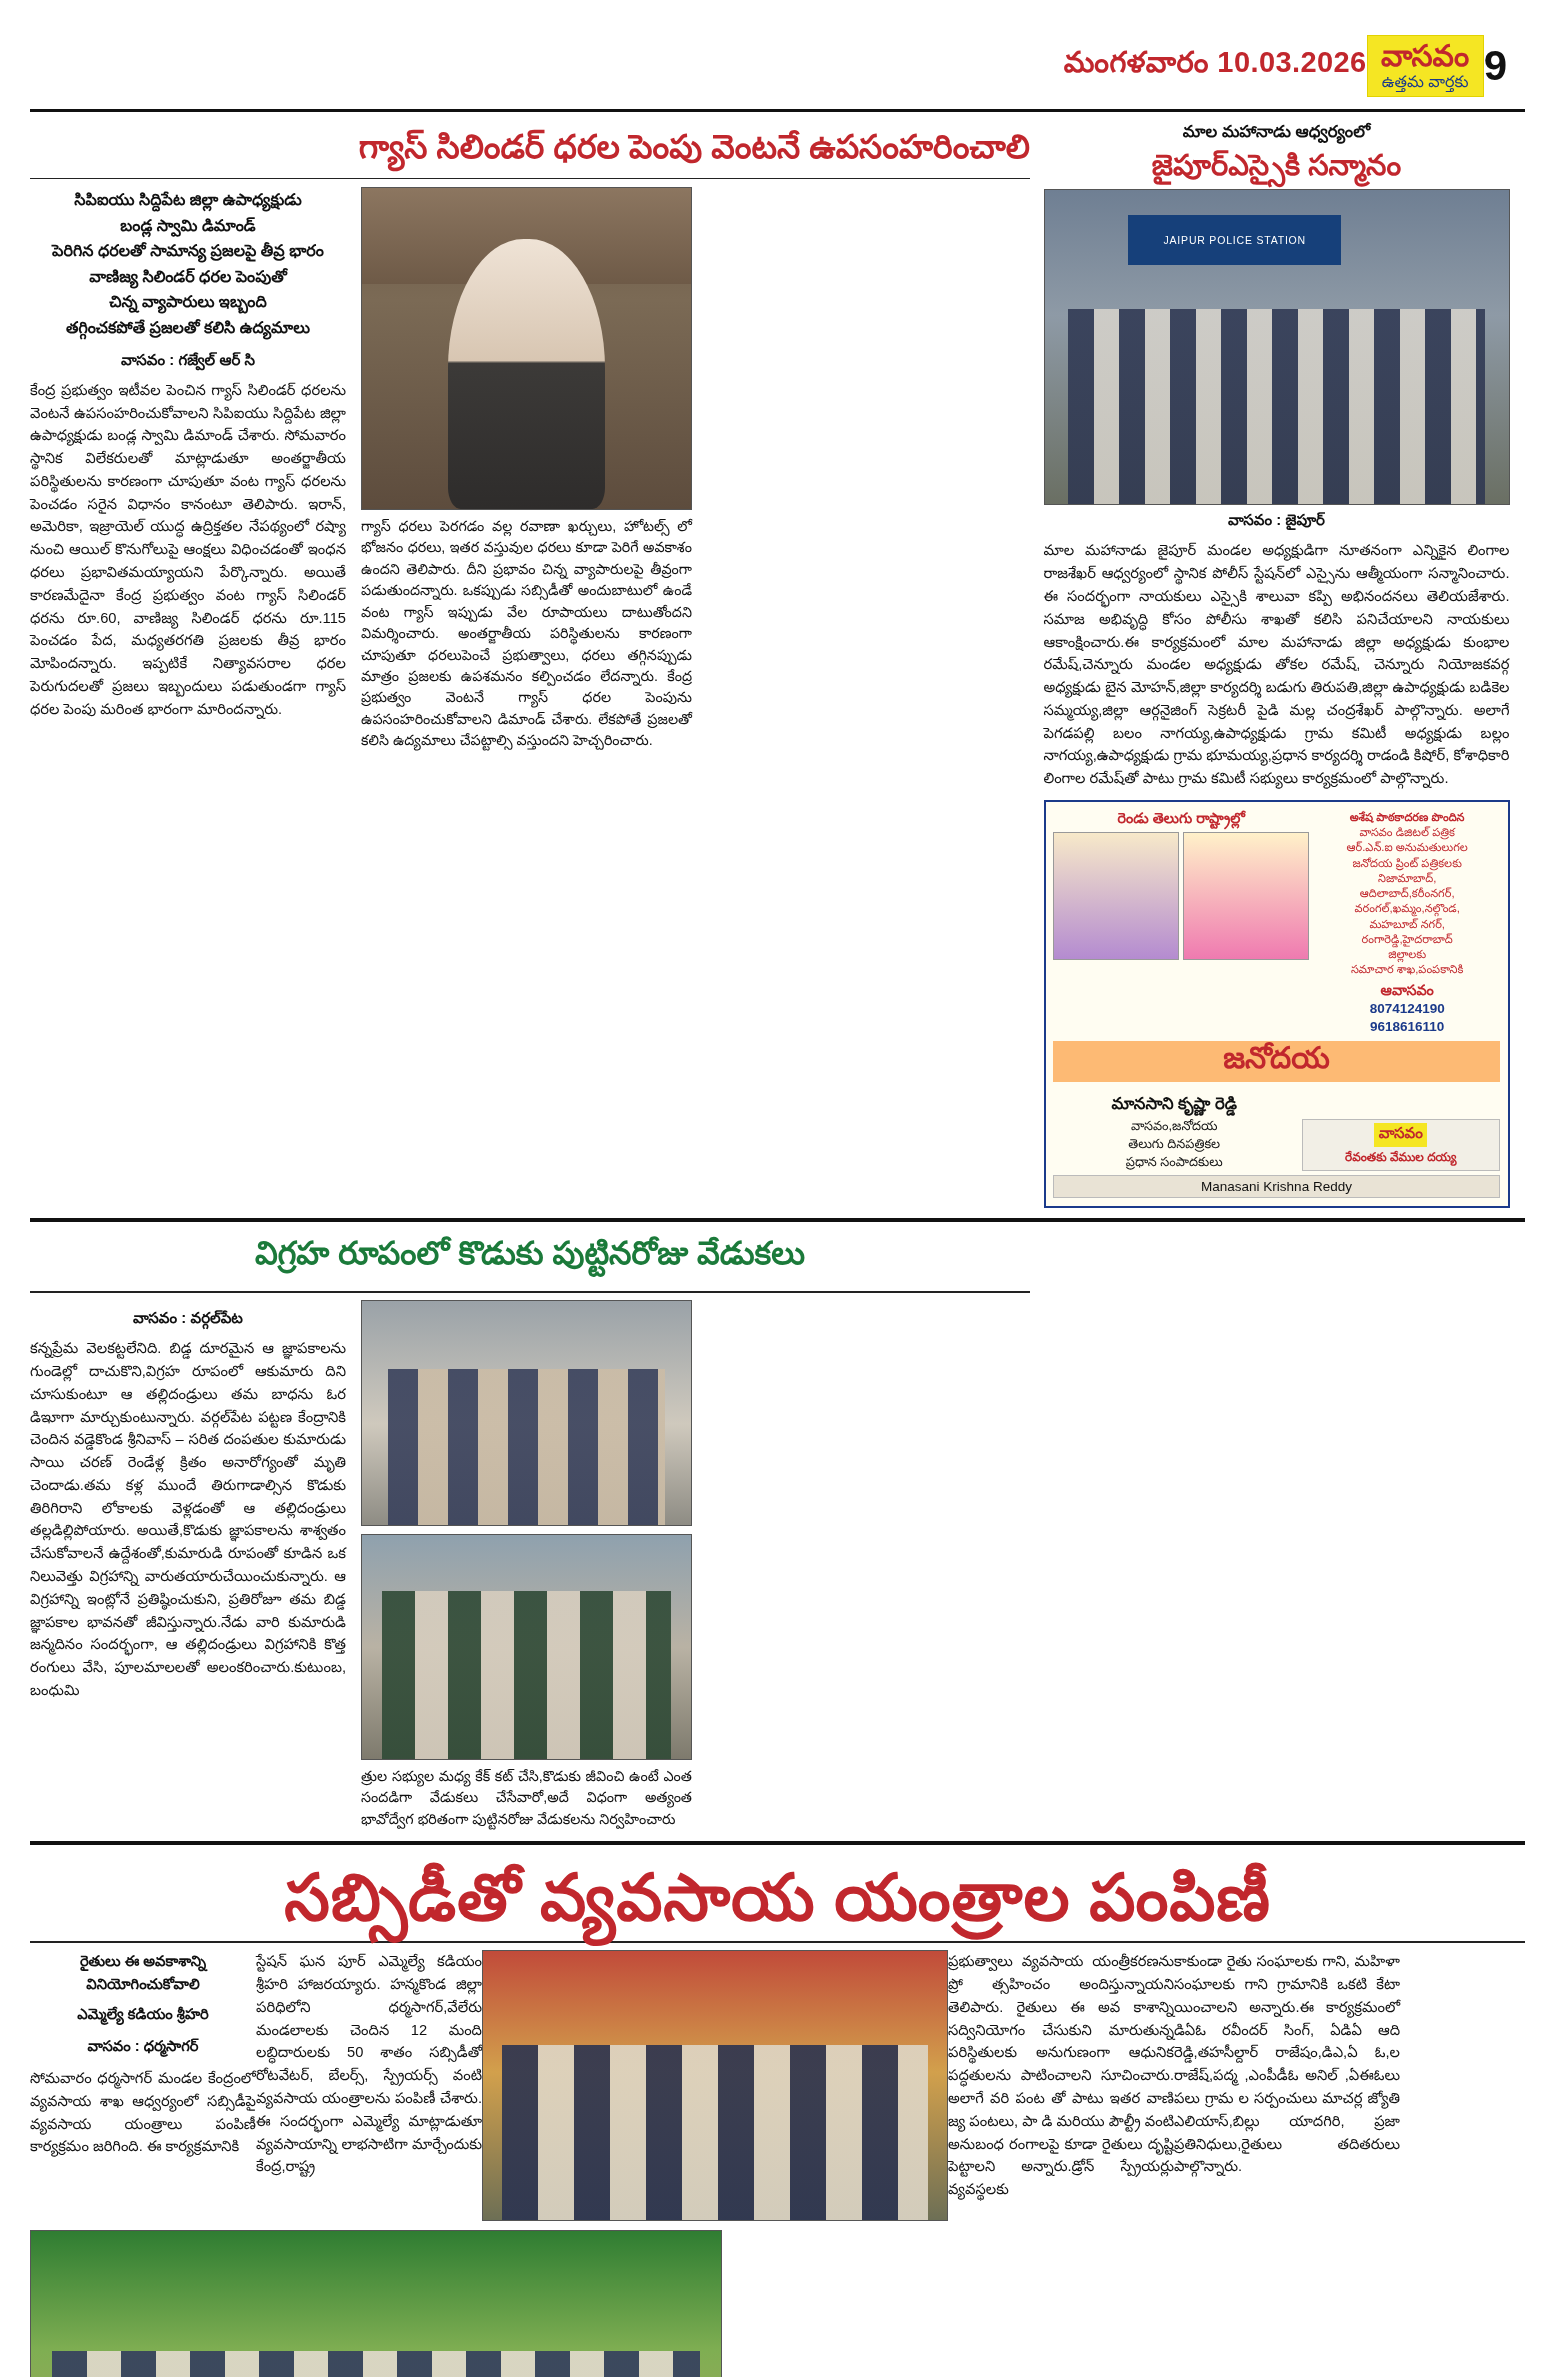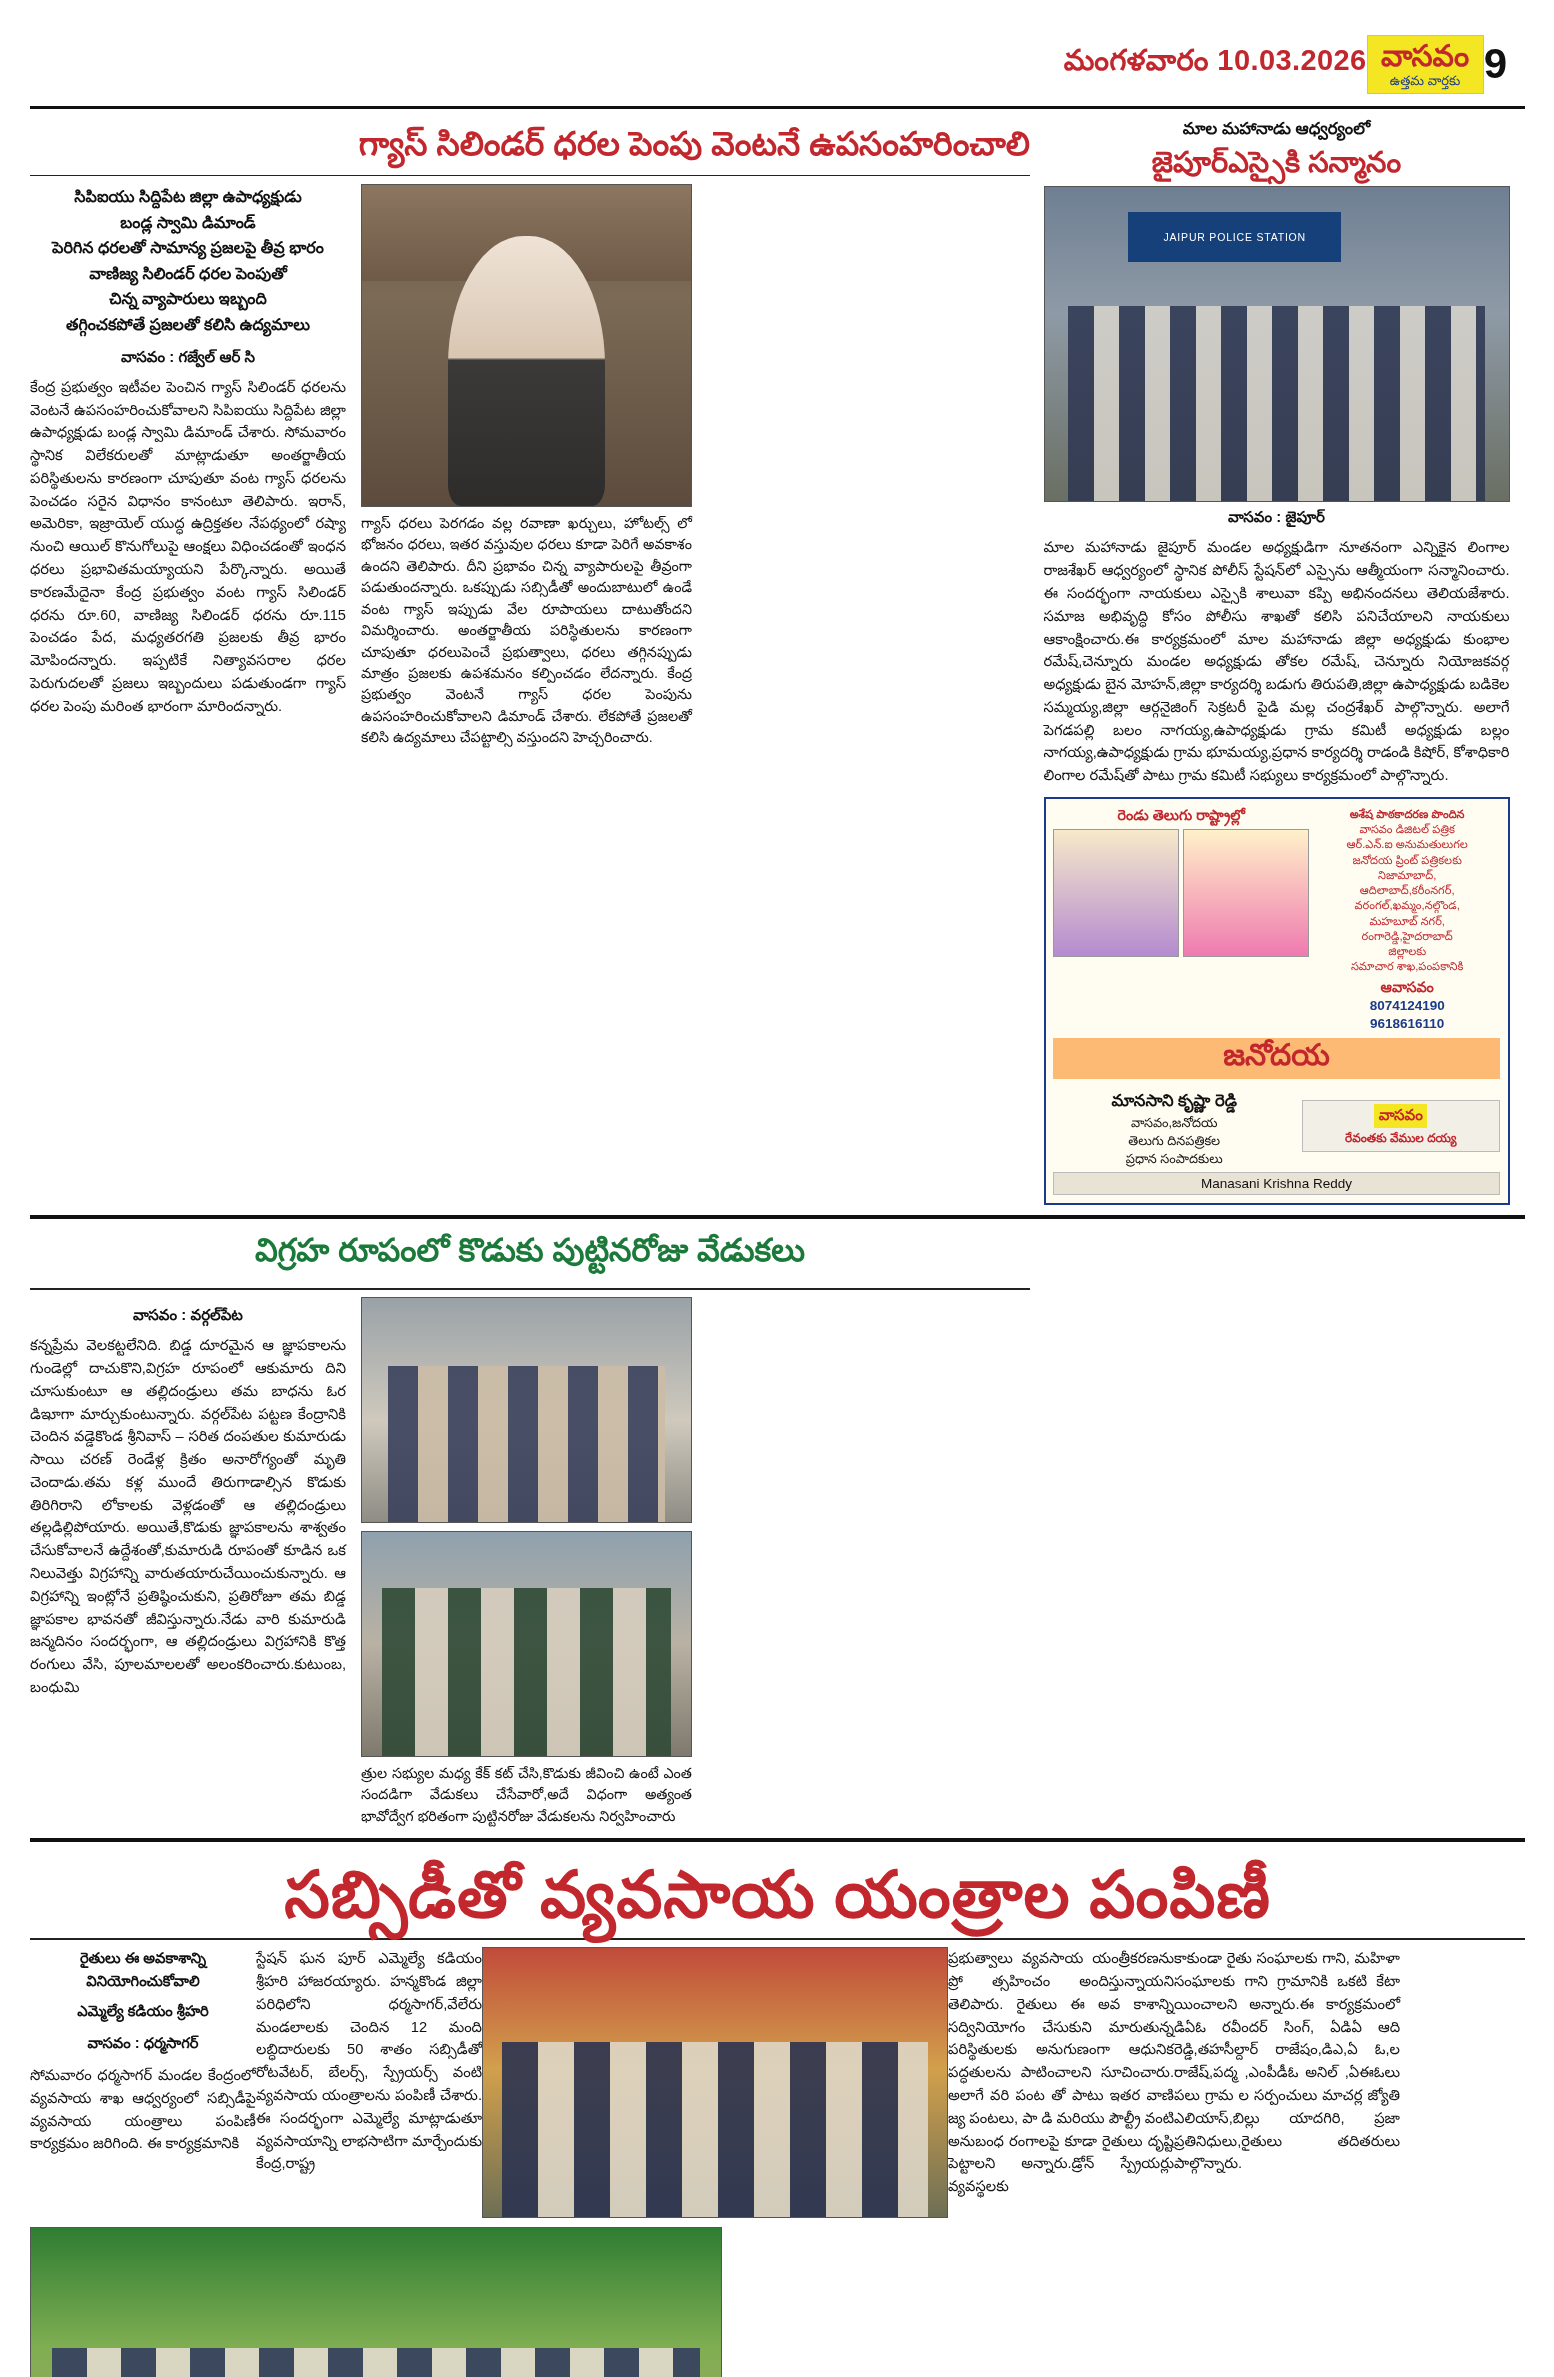--- a/index.html
+++ b/index.html
@@ -39,21 +39,21 @@
     line-height: 1;
     border: 0.8px solid #e2d200;
   }
   .mast-logo .lg1 {
     font-size: 30px;
     font-weight: bold;
     color: #c1272d;
     display:block;
   }
   .mast-logo .lg2 {
-    font-size: 13px;
+    font-size: 16px;
     color: #1b3a8a;
     display:block;
     margin-top: 3px;
   }
   .mast-page {
     font-size: 42px;
     font-weight: bold;
     color: #111;
     padding-right: 6px;
   }
@@ -246,21 +246,21 @@
     flex:1; height:128px; border:0.8px solid #999;
     background: linear-gradient(180deg,#f7e9c9,#b48bd0);
   }
   .ad-thumb.p{ background: linear-gradient(180deg,#fff1c9,#ef7ab0); }
   .janodaya {
     text-align:center; font-size:30px; font-weight:bold; color:#c1272d; margin-top:4.5px;
     background:#fdba74;
   }
   .ad-name { text-align:center; font-weight:bold; font-size:16.5px; color:#111; margin-top:6px;}
   .ad-sub { text-align:center; font-size:12.8px; line-height:1.4; }
-  .ad-strip { display:flex; gap:6px; margin-top:6px; align-items:center;}
+  .ad-strip { display:flex; gap:6px; margin-top:6px; align-items:flex-end;}
   .ad-strip-l{ width:55%; font-size:12px; text-align:center;}
   .ad-strip-r{ width:45%; border:0.8px solid #bbb; background:#f2efe6; font-size:9.8px; padding:3px; text-align:center;}
   .vasavam-mini{
     background:#f5e623; color:#c1272d; font-weight:bold;
     text-align:center; font-size:15px; padding:1.5px 4.5px; display:inline-block;
   }
   .ad-footer-name {
     background:#e9e3d5; text-align:center; font-size:13.5px; padding:3px; border:0.8px solid #bbb; margin-top:4.5px;
   }
   .phone { font-size:13.5px; color:#1b3a8a; text-align:center; font-weight:bold;}

